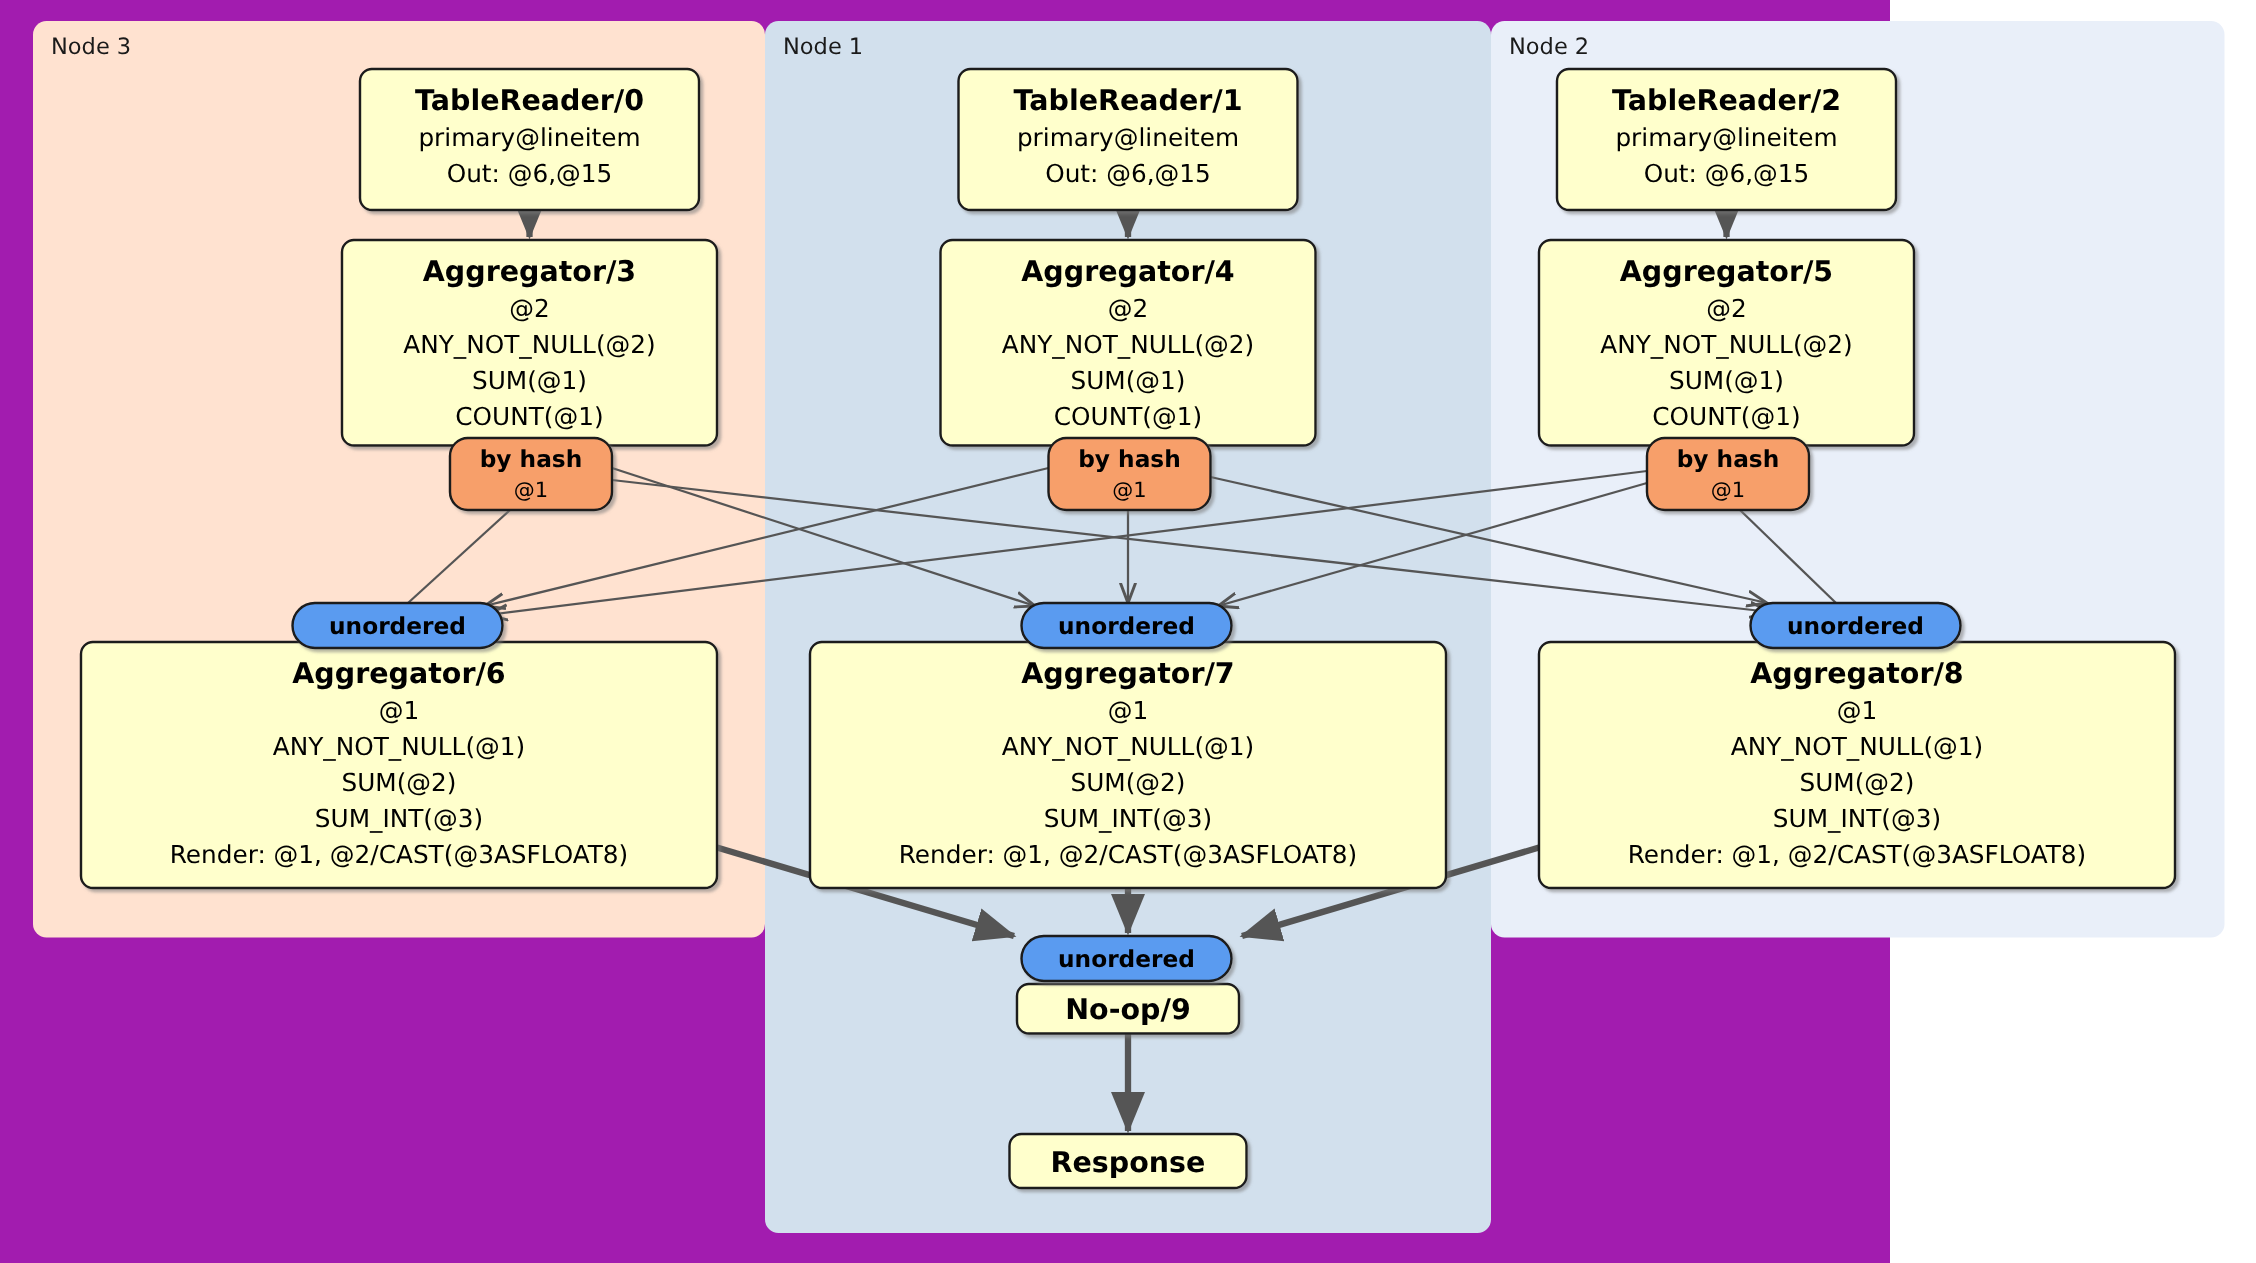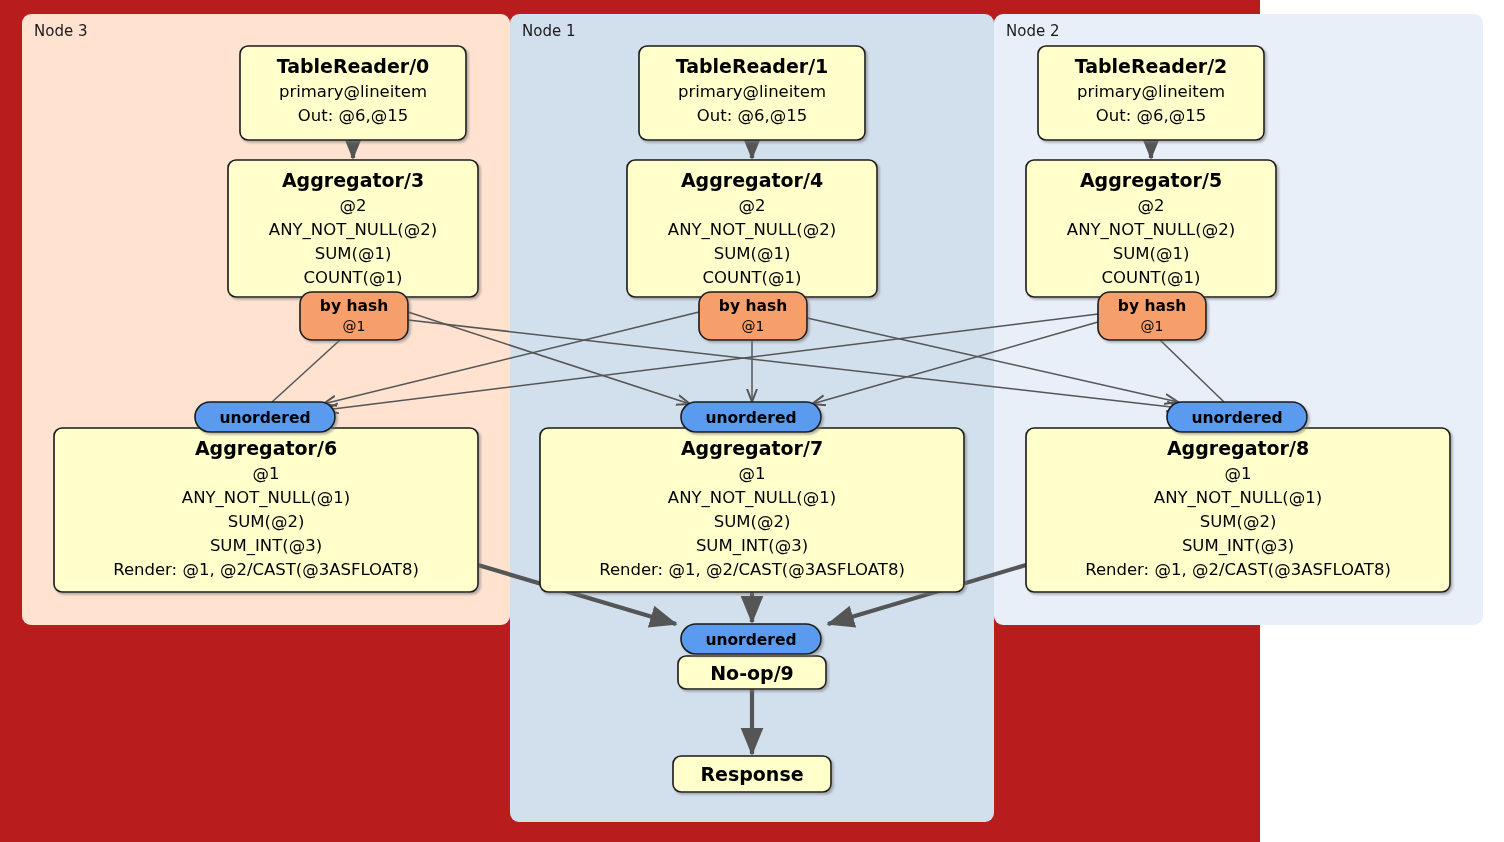--- a/index.html
+++ b/index.html
@@ -11,21 +11,21 @@
   body {
     font-family: "DejaVu Sans", "Liberation Sans", sans-serif;
     width: 1504px;
     height: 842px;
     overflow: hidden;
   }
   #diagram-root {
     position: relative;
     width: 1260px;
     height: 842px;
-    background: #b91c1c;
+    background: #a21caf;
   }
   svg.plan-canvas {
     position: absolute;
     top: 0;
     left: 0;
     width: 1504px;
     height: 842px;
     display: block;
   }
   text {

